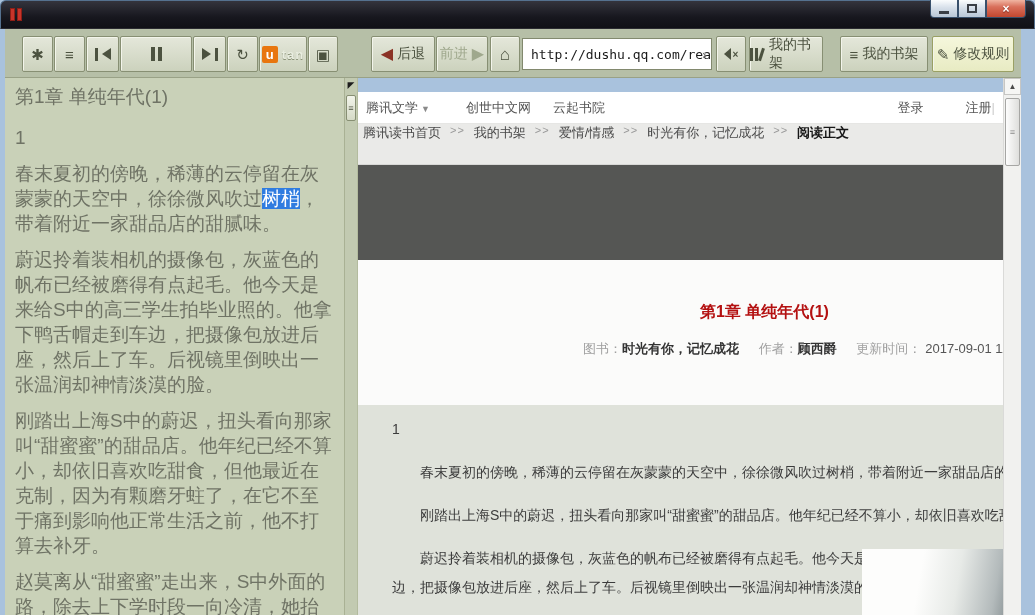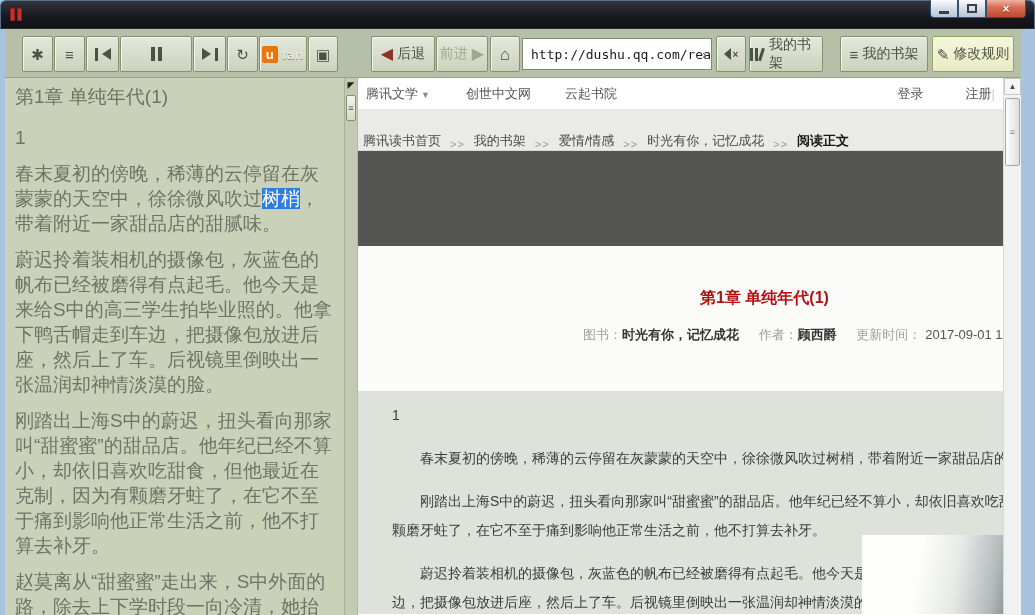--- a/index.html
+++ b/index.html
@@ -99,40 +99,40 @@
   .split-arrow { color:#1c1c1c; font-size:9px; line-height:10px; text-align:center; margin-top:2px; }
   .split-grip {
     width:10px; height:26px; margin:5px auto 0 auto;
     background:linear-gradient(#f2f4ea,#d5dac6);
     border:1px solid #878f73; border-radius:2px;
     display:flex; align-items:center; justify-content:center;
     font-size:9px; color:#4c5240;
   }
 
   .browser {
-    position:absolute; left:358px; top:78px; width:645px; bottom:0;
+    position:absolute; left:358px; top:92px; width:645px; bottom:0;
     background:#fff; overflow:hidden;
   }
   .nav {
     height:32px; display:flex; align-items:center;
     font-size:13px; color:#555; padding:0 8px;
     border-bottom:1px solid #e6e6e4; background:#fff;
     white-space:nowrap;
   }
   .nav-brand { margin-right:36px; cursor:default; }
   .nav-caret { color:#8a8a8a; font-size:9px; margin-left:3px; }
-  .nav-site1 { margin-right:34px; cursor:default;font-family:Liberation Mono, monospace; }
+  .nav-site1 { margin-right:22px; cursor:default;font-family:Liberation Mono, monospace; }
   .nav-login { margin-left:auto; cursor:default; }
   .nav-reg { margin-left:42px; margin-right:0; cursor:default; }
   .nav-sep { color:#ccc; }
 
   .crumbs {
     height:41px; background:#eaeae8;
     border-bottom:1px solid #d8d8d6;
-    display:flex; align-items:flex-end; gap:9px;
+    display:flex; align-items:flex-start; gap:9px;
     font-size:13px; color:#4a4a4a; padding:0 5px;
     white-space:nowrap;
   }
   .crumb-sep { color:#999; font-size:11px; letter-spacing:1px; }
   .crumb:last-of-type { font-weight:bold; color:#161616; }
 
   .banner { height:95px; background:#555654; }
 
   .title-block { height:145px; background:#fbfbfa; position:relative; }
   .a-title {
@@ -310,21 +310,20 @@
       <span class="seg"><span>图书：</span><span class="val">时光有你，记忆成花</span></span>
       <span class="seg"><span>作者：</span><span class="val">顾西爵</span></span>
       <span><span>更新时间：</span><span class="time">2017-09-01 11:02:3</span></span>
     </div>
   </div>
   <div class="body-block">
     <div>
         <div class="b-line">1</div>
         <div class="b-line gap">　　春末夏初的傍晚，稀薄的云停留在灰蒙蒙的天空中，徐徐微风吹过树梢，带着附近一家甜品店的甜腻</div>
         <div class="b-line gap">　　刚踏出上海S中的蔚迟，扭头看向那家叫“甜蜜蜜”的甜品店。他年纪已经不算小，却依旧喜欢吃甜</div>
-        <div class="b-line">颗磨牙蛀了，在它不至于痛到影响他正常生活之前，他不打算去补牙。</div>
         <div class="b-line gap">　　蔚迟拎着装相机的摄像包，灰蓝色的帆布已经被磨得有点起毛。他今天是来给S中的高三学生拍毕业</div>
         <div class="b-line">边，把摄像包放进后座，然后上了车。后视镜里倒映出一张温润却神情淡漠的脸。</div>
       </div>
     <div class="overlay-box"></div>
   </div>
 </div>
 
 <div class="scrollbar">
   <div class="sb-btn">
       <span>▲</span>

